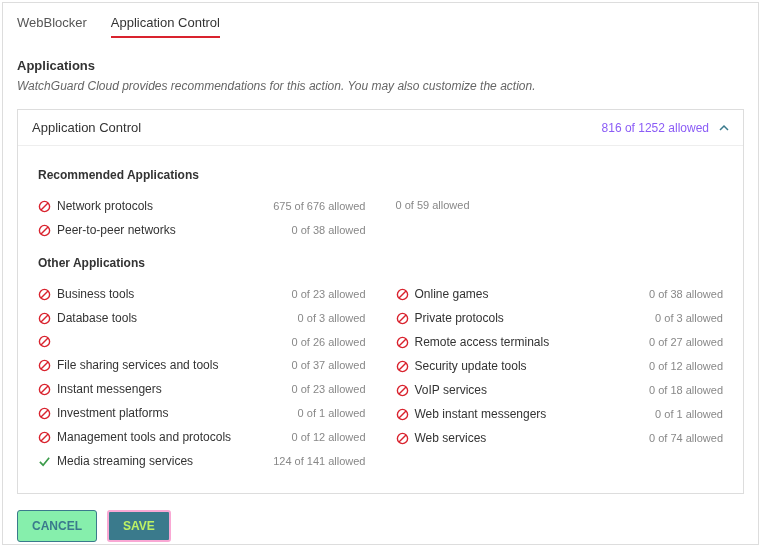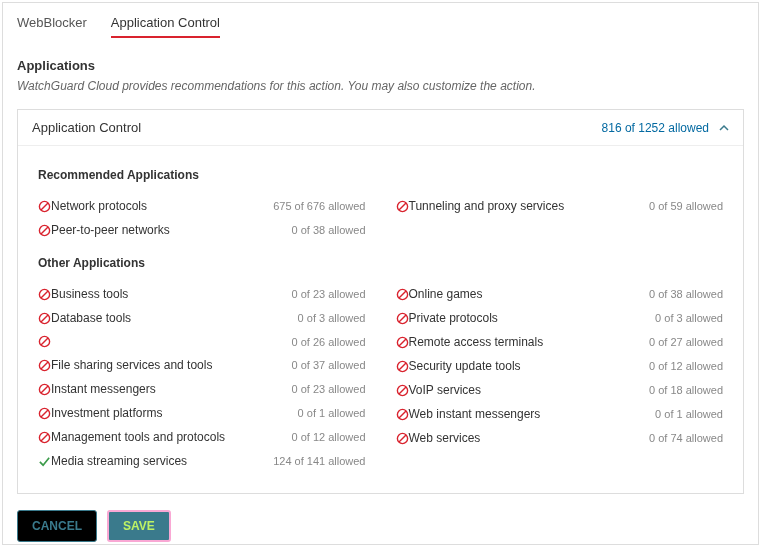--- a/index.html
+++ b/index.html
@@ -6,33 +6,33 @@
 body { font-family: Arial, sans-serif; font-size: 12px; color: #333; background: #fff; padding: 2px; }
 .container { border: 1px solid #ddd; width: 757px; height: 543px; padding: 12px 14px; position: relative; }
 .tabs { display: flex; gap: 24px; margin-bottom: 20px; }
 .tab { padding-bottom: 6px; cursor: pointer; color: #555; font-size: 13px; }
 .tab.active { color: #333; border-bottom: 2px solid #d9232e; }
 .section-title { font-weight: bold; font-size: 13px; margin-bottom: 6px; }
 .section-desc { color: #666; font-size: 12px; margin-bottom: 16px; font-style: italic; }
 .panel { border: 1px solid #ddd; }
 .panel-header { display: flex; justify-content: space-between; align-items: center; padding: 10px 14px; border-bottom: 1px solid #eee; cursor: pointer; }
 .panel-title { font-size: 13px; color: #333; }
-.panel-status { display: flex; align-items: center; gap: 10px; color: #0369a1; font-size: 12px; }
+.panel-status { display: flex; align-items: center; gap: 10px; color: #8b5cf6; font-size: 12px; }
 .panel-body { padding: 16px 20px 20px; }
 .group-title { font-weight: bold; font-size: 12px; margin-bottom: 12px; margin-top: 6px; }
 .grid { display: grid; grid-template-columns: 1fr 1fr; column-gap: 30px; }
 .row { display: flex; justify-content: space-between; align-items: center; padding: 5px 0; }
-.row-label { display: flex; align-items: center; gap: 0; color: #333; font-size: 12px; }
+.row-label { display: flex; align-items: center; gap: 6px; color: #333; font-size: 12px; }
 .row-count { color: #888; font-size: 11px; }
 .icon-block { width: 13px; height: 13px; display: inline-flex; align-items: center; justify-content: center; }
 .icon-block svg { width: 13px; height: 13px; }
 .chevron { width: 10px; height: 10px; }
 .buttons { display: flex; gap: 10px; margin-top: 16px; }
 .btn { padding: 7px 14px; font-size: 12px; border-radius: 3px; cursor: pointer; font-weight: bold; }
-.btn-cancel { background: #000000; border: 1px solid #3a7a8c; color: #3a7a8c; }
+.btn-cancel { background: #86efac; border: 1px solid #3a7a8c; color: #3a7a8c; }
 .btn-save { background: #3a7a8c; border: 2px solid #f9a8d4; color: #bef264; }
 </style>
 </head>
 <body>
 
 <div class="container">
 
   <div class="tabs">
     <div class="tab">WebBlocker</div>
     <div class="tab active">Application Control</div>
@@ -77,29 +77,20 @@
                     <line x1="3.2" y1="10.8" x2="10.8" y2="3.2" stroke="#d9232e" stroke-width="1.5"></line>
                   </svg>
                 </span>
                 <span>Peer-to-peer networks</span>
               </span>
               <span class="row-count">0 of 38 allowed</span>
             </div>
           </div>
           <div>
             <div class="row">
-              <span class="row-label">
-                <span class="icon-block">
-                  <svg viewBox="0 0 14 14">
-                    <circle cx="7" cy="7" r="5.5" stroke="#d9232e" stroke-width="1.5" fill="none"></circle>
-                    <line x1="3.2" y1="10.8" x2="10.8" y2="3.2" stroke="#d9232e" stroke-width="1.5"></line>
-                  </svg>
-                </span>
-                <span>Tunneling and proxy services</span>
-              </span>
               <span class="row-count">0 of 59 allowed</span>
             </div>
           </div>
         </div>
 
       <div class="group-title" style="margin-top:14px">Other Applications</div>
       <div class="grid" id="other-grid">
           <div>
             <div class="row">
               <span class="row-label">

